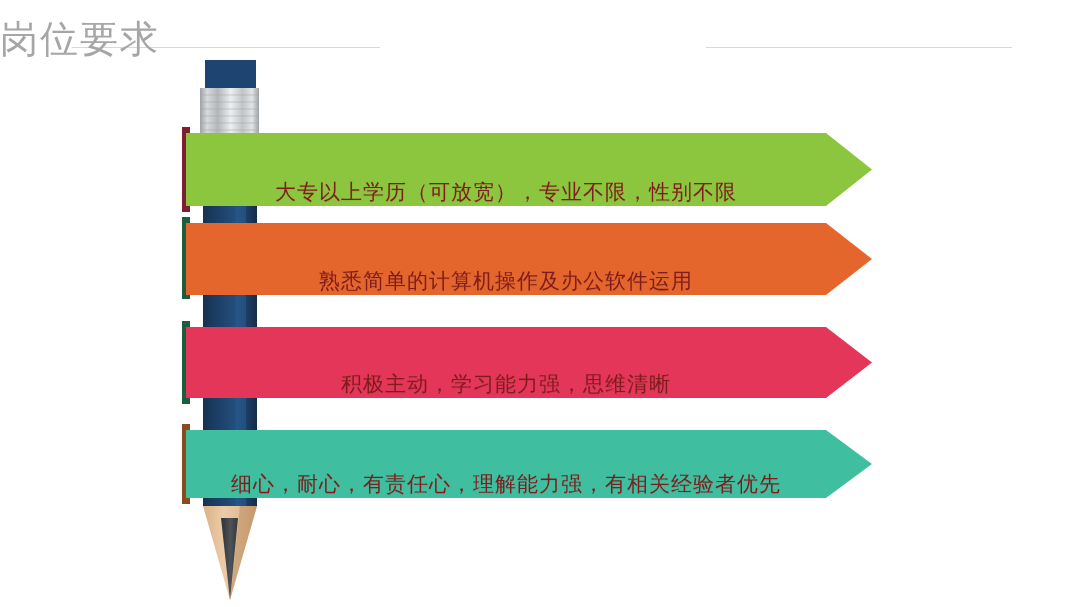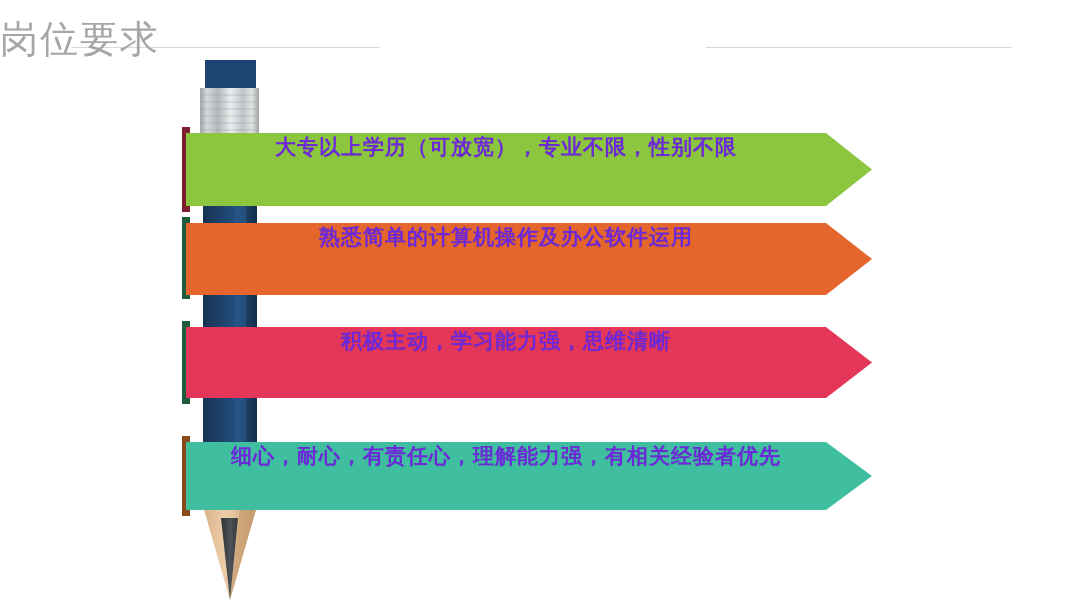--- a/index.html
+++ b/index.html
@@ -55,28 +55,27 @@
     top: 0;
     width: 1080px;
     height: 607px;
     pointer-events: none;
   }
 
   
   .banner {
     position: absolute;
     display: flex;
-    align-items: flex-start;
+    align-items: flex-end;
     justify-content: center;
-    color: #6d28d9;
+    color: #7f1d1d;
     font-size: 21px;
     letter-spacing: 1px;
     white-space: nowrap;
     box-sizing: border-box;
-    font-weight: bold;
   }
   .banner-label {
     position: relative;
     z-index: 3;
     padding-right: 46px;
     text-shadow: 0 1px 1px rgba(0,0,0,0.06);
   }
   .banner-shape {
     position: absolute;
     left: 0; top: 0;
@@ -170,21 +169,21 @@
   </div>
 
   <div class="banner" style="left:186px; top:327px; width:686px; height:71px;">
     <div class="fold-tab" style="left:-4px; top:-6px; height:83px; background:#1d5c3d;"></div>
     <svg class="banner-shape" viewBox="0 0 686 71" preserveAspectRatio="none">
       <polygon points="0,0 640,0 686,35.5 640,71 0,71" fill="#e43658"></polygon>
     </svg>
     <span class="banner-label">积极主动，学习能力强，思维清晰</span>
   </div>
 
-  <div class="banner" style="left:186px; top:430px; width:686px; height:68px;margin-top:12px;">
+  <div class="banner" style="left:186px; top:430px; width:686px; height:68px;">
     <div class="fold-tab" style="left:-4px; top:-6px; height:80px; background:#8a4a1c;"></div>
     <svg class="banner-shape" viewBox="0 0 686 68" preserveAspectRatio="none">
       <polygon points="0,0 640,0 686,34 640,68 0,68" fill="#3fbfa0"></polygon>
     </svg>
     <span class="banner-label">细心，耐心，有责任心，理解能力强，有相关经验者优先</span>
   </div>
 
 </div>
 
 </body></html>

